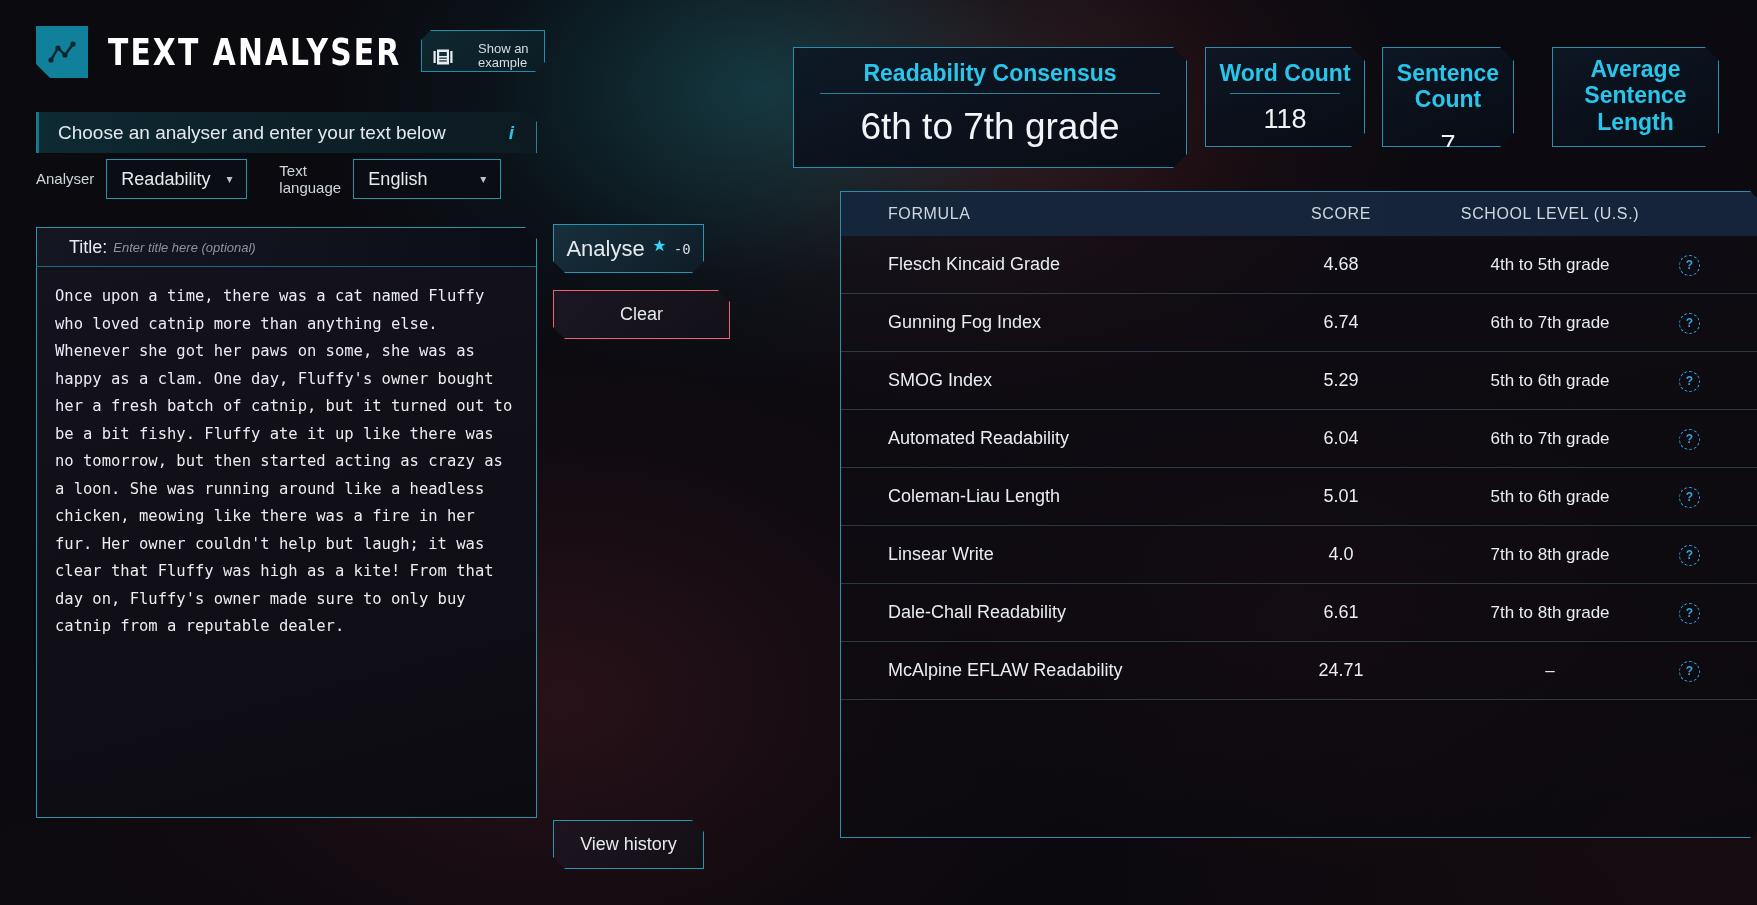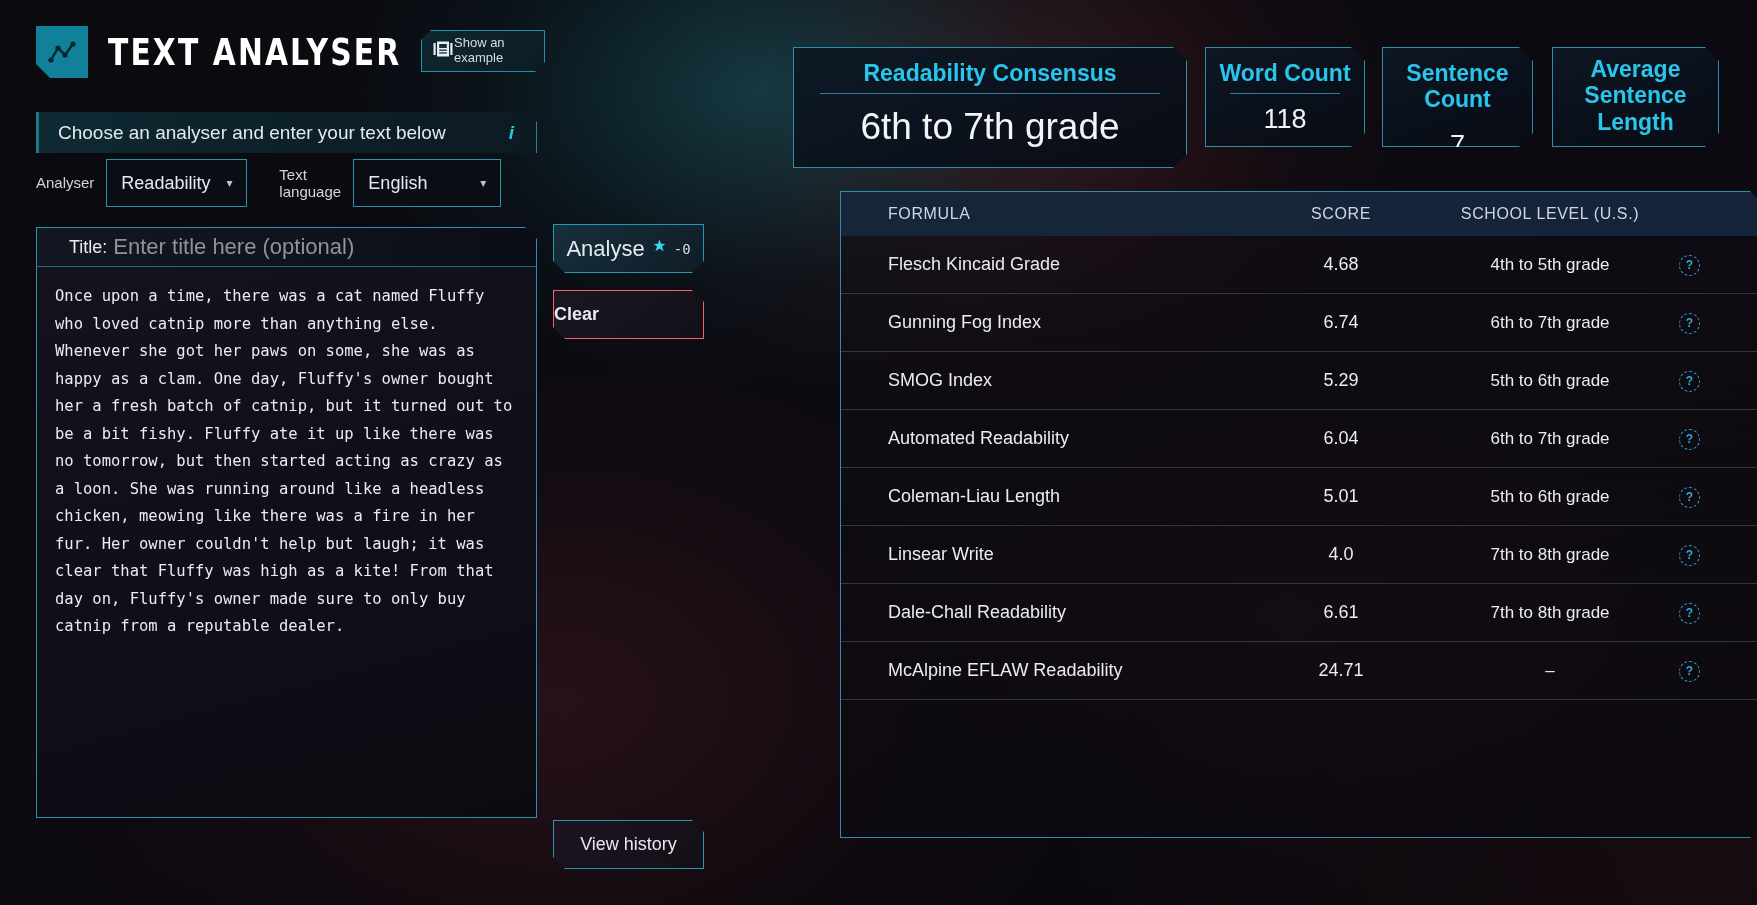--- a/index.html
+++ b/index.html
@@ -61,21 +61,21 @@
     transform-origin: left center;
   }
 
   .example-btn {
     position: absolute;
     left: 421px; top: 30px;
     width: 124px; height: 42px;
     background: linear-gradient(135deg, rgba(16,44,54,0.85), rgba(11,28,36,0.9));
     border: 1px solid #1e8fa8;
     clip-path: polygon(10px 0, 100% 0, 100% calc(100% - 10px), calc(100% - 10px) 100%, 0 100%, 0 10px);
-    display: flex; align-items: center; gap: 0;
+    display: flex; align-items: flex-end; gap: 24px;
     padding-left: 10px;
     cursor: pointer;
   }
   .example-btn .label {
     font-size: 13px;
     color: #d7dde2;
     line-height: 1.12;
   }
   .icon-doc { flex: 0 0 auto; }
 
@@ -110,21 +110,21 @@
     gap: 0;
   }
   .sel-label {
     font-size: 15px;
     color: #cfd6dc;
     margin-right: 12px;
     line-height: 1.15;
   }
   .sel-label.two-line { width: 62px; }
   .sel-box {
-    height: 48px;
+    height: 40px;
     border: 1px solid #2a92aa;
     background: #0a0d14;
     display: flex; align-items: center; justify-content: space-between;
     padding: 0 14px;
     cursor: pointer;
   }
   .sel-box .val { font-size: 18px; color: #e6ebef; }
   .sel-box .chev { color: #b9c4cc; font-size: 12px; margin-left: 16px; }
   #sel-analyser { width: 141px; margin-right: 32px; }
   #sel-language { width: 148px; }
@@ -136,21 +136,21 @@
     background: linear-gradient(100deg, #141622 0%, #10121c 55%, #0b0d16 100%);
     border: 1px solid #2a92aa;
     border-bottom: 1px solid #1d6a7e;
     clip-path: polygon(0 0, calc(100% - 12px) 0, 100% 12px, 100% 100%, 0 100%);
     display: flex; align-items: center;
     padding: 0 32px;
     gap: 6px;
     cursor: text;
   }
   .title-field .tf-label { font-size: 18px; color: #e7ecf0; }
-  .title-field .tf-ph { font-size: 22px; color: #8d949b; }
+  .title-field .tf-ph { font-size: 13px; color: #8d949b; font-style: italic; }
 
   .textarea-box {
     position: absolute;
     left: 36px; top: 267px;
     width: 501px; height: 551px;
     background: linear-gradient(165deg, #14121d 0%, #110f18 35%, #0d0b12 100%);
     border: 1px solid #2a92aa;
     border-top: none;
     padding: 16px 16px 10px 18px;
     overflow: hidden;
@@ -175,27 +175,26 @@
     display: flex; align-items: center; justify-content: center;
     gap: 7px;
     cursor: pointer;
   }
   .analyse-btn .lbl { font-size: 22px; color: #e4eaee; }
   .analyse-btn .credits { font-family: "DejaVu Sans Mono", monospace; font-size: 14px; color: #d6dde2; }
 
   .clear-btn {
     position: absolute;
     left: 553px; top: 290px;
-    width: 151px; height: 49px;
+    width: 177px; height: 49px;
     background: linear-gradient(140deg, #1b1722 0%, #16131d 60%, #121018 100%);
     border: 1px solid #f4616a;
     clip-path: polygon(0 0, calc(100% - 12px) 0, 100% 12px, 100% 100%, 12px 100%, 0 calc(100% - 12px));
-    display: flex; align-items: center; justify-content: flex-start;
-    cursor: pointer;
-    font-weight: bold;
+    display: flex; align-items: center; justify-content: center;
+    cursor: pointer;
   }
   .clear-btn .lbl { font-size: 18px; color: #e4eaee; }
 
   .history-btn {
     position: absolute;
     left: 553px; top: 820px;
     width: 151px; height: 49px;
     background: linear-gradient(140deg, #1d1420 0%, #18111b 60%, #140f17 100%);
     border: 1px solid #2796b0;
     clip-path: polygon(0 0, calc(100% - 12px) 0, 100% 12px, 100% 100%, 12px 100%, 0 calc(100% - 12px));
@@ -232,21 +231,21 @@
   }
 
   #card-consensus { left: 793px; top: 47px; width: 394px; height: 121px; }
   #card-consensus .rule { width: 340px; }
   #card-consensus .val { font-size: 37px; margin-top: 12px; }
 
   #card-words { left: 1205px; top: 47px; width: 160px; height: 100px; }
   #card-words .rule { width: 110px; }
   #card-words .val { font-size: 27px; margin-top: 10px; }
 
-  #card-sentences { left: 1382px; top: 47px; width: 151px; height: 100px; }
+  #card-sentences { left: 1382px; top: 47px; width: 132px; height: 100px; }
   #card-sentences .rule { width: 110px; }
   #card-sentences .val { font-size: 27px; margin-top: 10px; }
 
   #card-avg { left: 1552px; top: 47px; width: 167px; height: 100px; }
   #card-avg .cap { padding-top: 8px; }
   #card-avg .rule { width: 120px; margin-top: 4px; }
   #card-avg .val { font-size: 21px; margin-top: 6px; }
 
   .results-panel {
     position: absolute;

